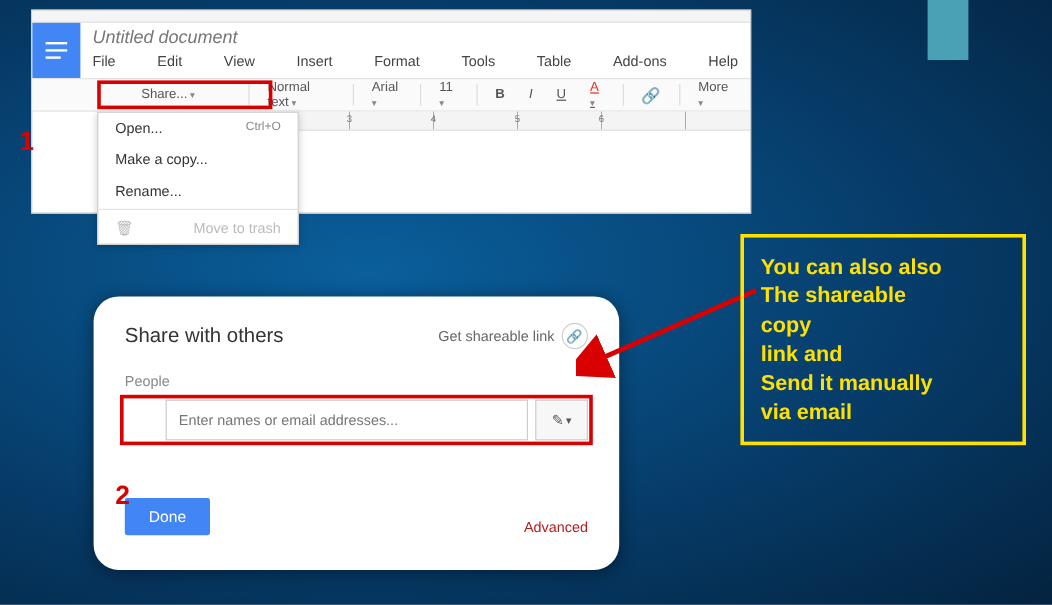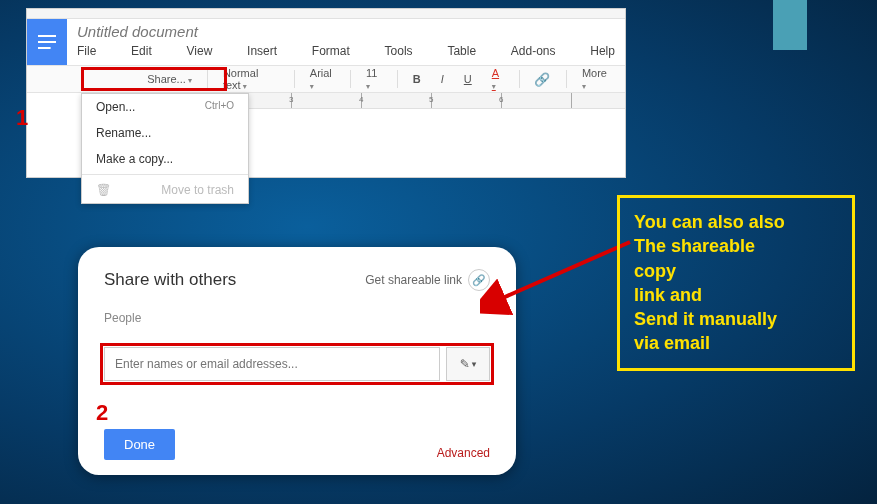--- a/index.html
+++ b/index.html
@@ -99,21 +99,21 @@
   }
   .share-head { display: flex; justify-content: space-between; align-items: center; }
   .share-title { font-size: 17px; color: #333; }
   .get-link { font-size: 12px; color: #666; display: flex; align-items: center; gap: 6px; cursor: pointer; }
   .link-icon {
     width: 22px; height: 22px; border: 1px solid #ccc; border-radius: 50%;
     display: inline-flex; align-items: center; justify-content: center; font-size: 11px; color: #666;
   }
   .people-label { font-size: 12px; color: #888; margin-top: 20px; }
 
-  .input-row { display: flex; margin-top: 22px; position: relative; }
+  .input-row { display: flex; margin-top: 8px; position: relative; padding-left: 34px; }
   .names-input {
     flex: 1; height: 34px; padding: 0 10px;
     border: 1px solid #ccc; font-size: 12px; color: #333;
     outline: none;
   }
   .perm-btn {
     width: 44px; height: 34px; margin-left: 6px;
     border: 1px solid #ccc; background: #f7f7f7;
     display: flex; align-items: center; justify-content: center; gap: 2px;
     font-size: 12px; color: #555; cursor: pointer;
@@ -164,21 +164,21 @@
         <span>Tools</span>
         <span>Table</span>
         <span>Add-ons</span>
         <span>Help</span>
       </div>
     </div>
   </div>
 
   <div class="toolbar">
     <div class="share-hl"></div>
-    <span class="tb-btn tb-drop" style="width:130px;text-align:right;">Share...</span>
+    <span class="tb-btn tb-drop" style="width:130px;text-align:center;">Share...</span>
     <span class="tb-sep"></span>
     <span class="tb-btn tb-drop">Normal text</span>
     <span class="tb-sep"></span>
     <span class="tb-btn tb-drop">Arial</span>
     <span class="tb-sep"></span>
     <span class="tb-btn tb-drop">11</span>
     <span class="tb-sep"></span>
     <span class="tb-btn tb-b">B</span>
     <span class="tb-btn tb-i">I</span>
     <span class="tb-btn tb-u">U</span>
@@ -197,24 +197,24 @@
     <span style="left:348px">5</span>
     <span style="left:418px">6</span>
   </div>
 
   <div class="file-menu">
     <div class="mi">
       <span>Open...</span>
         <span class="sub">Ctrl+O</span>
     </div>
     <div class="mi">
+      <span>Make a copy...</span>
+    </div>
+    <div class="mi">
       <span>Rename...</span>
-    </div>
-    <div class="mi">
-      <span>Make a copy...</span>
     </div>
     <div class="sep"></div>
     <div class="mi disabled">
       <span>🗑&nbsp;</span>
         <span>Move to trash</span>
     </div>
   </div>
 </div>
 
 <div class="marker" style="left:16px; top:105px;">1</div>

